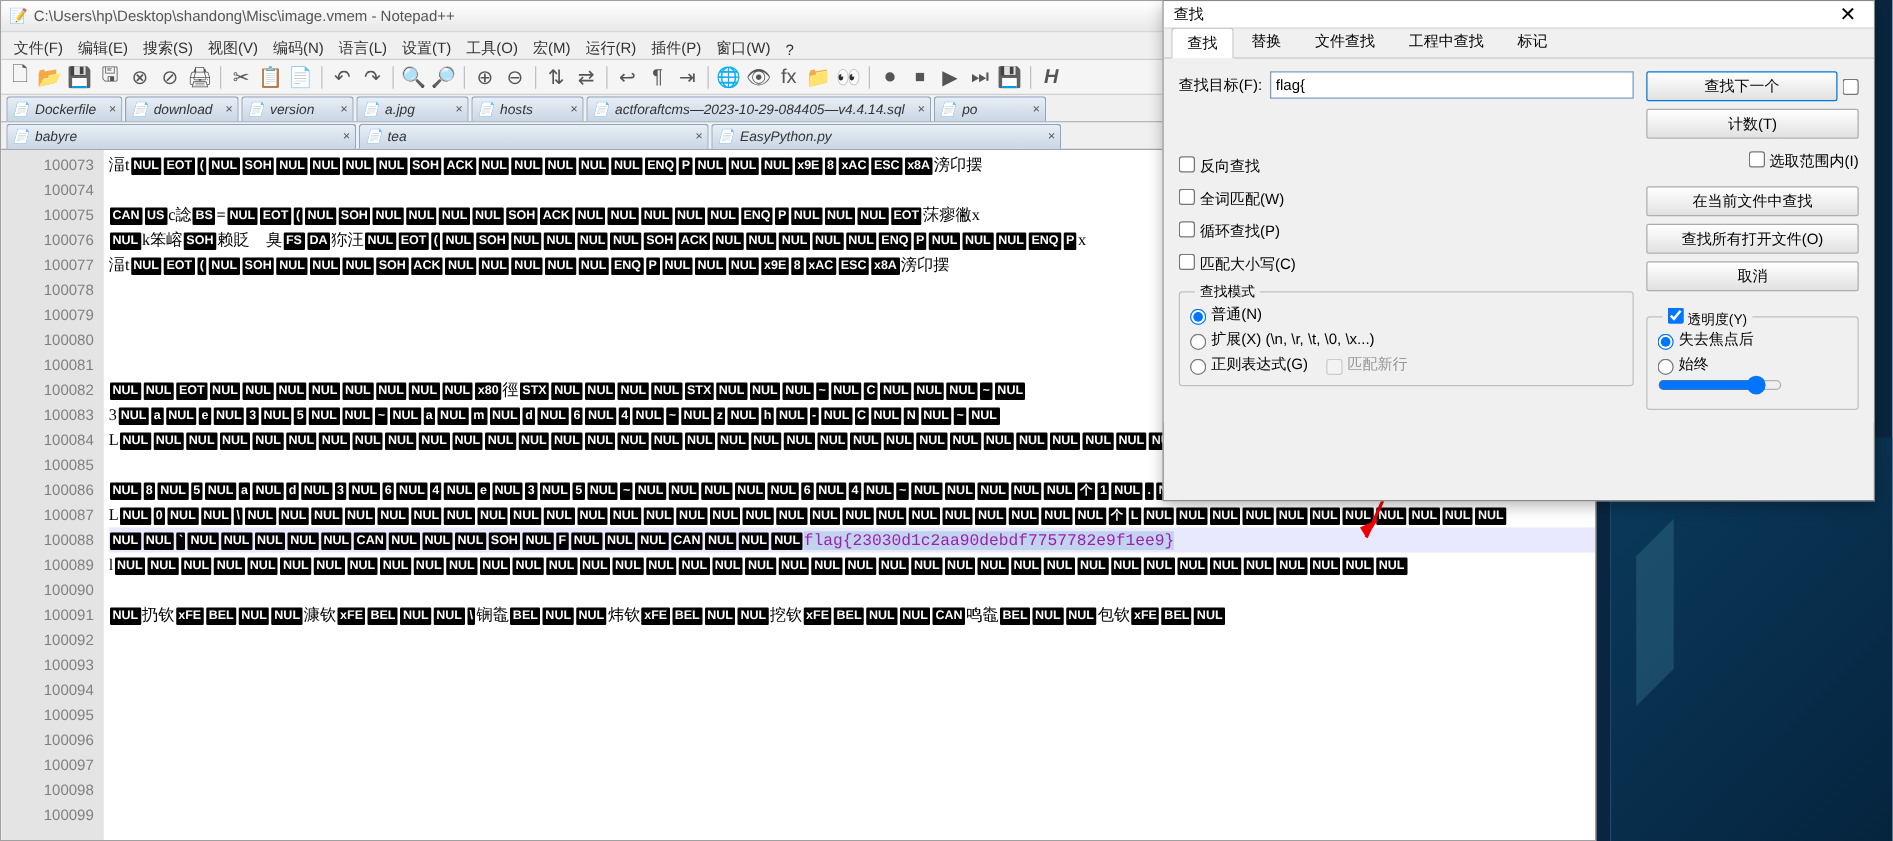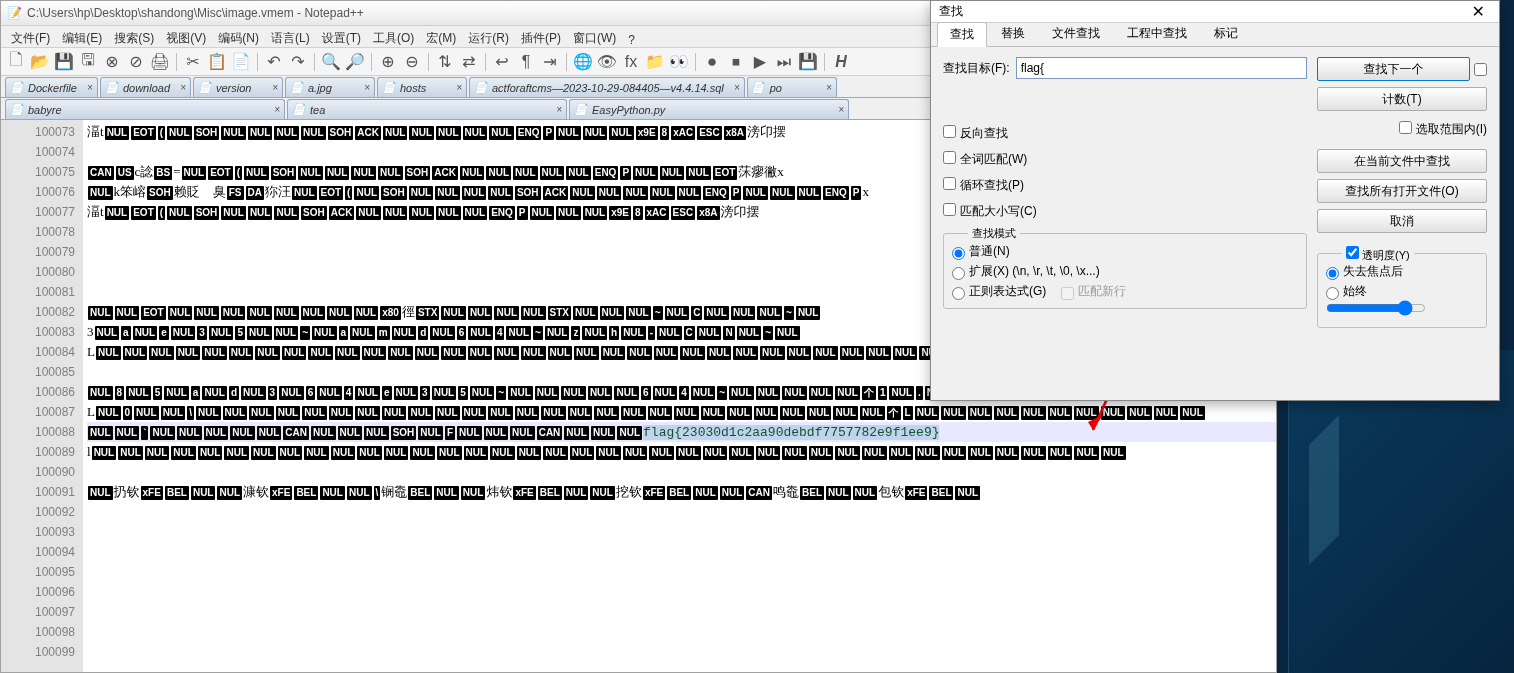--- a/index.html
+++ b/index.html
@@ -16,41 +16,41 @@
 .tab { height:20px; background:linear-gradient(180deg,#e8eef5,#c9d6e5); border:1px solid #8fa5c0; border-bottom:none; border-radius:3px 3px 0 0; padding:0 20px 0 22px; font-size:11px; color:#333; display:flex; align-items:center; margin-right:2px; position:relative; cursor:pointer; min-width:90px;font-style:italic; }
 .tab::before { content:"📄"; position:absolute; left:4px; font-size:11px; }
 .tab .x { position:absolute; right:4px; font-size:10px; color:#555; }
 .tab-row2 .tab { min-width:280px; }
 .editor { flex:1; display:flex; overflow:hidden; background:#fff; font-family:"Courier New",monospace; font-size:13px; }
 .gutter { width:82px; background:#e4e4e4; color:#808080; text-align:right; padding:2px 8px 0 0; font-size:12px; line-height:20px; }
 .content { flex:1; padding:2px 0 0 4px; line-height:20px; white-space:nowrap; overflow:hidden; position:relative; }
 .row { height:20px; }
 .row.hl { background:#e8e8ff; }
 .nul { display:inline-block; background:#000; color:#fff; font-size:10px; padding:0 2px; margin:0 1px; border-radius:1px; vertical-align:middle; line-height:14px; font-weight:bold; }
-.flag-text { background:#c0d4ee; color:#14532d; font-family:"Courier New",monospace; }
+.flag-text { background:#c0d4ee; color:#a21caf; font-family:"Courier New",monospace; }
 .cn { font-family:"Microsoft YaHei"; }
 .arrow { position:absolute; left:1000px; top:20px; pointer-events:none; z-index:50; }
 
 .find-dialog { position:absolute; left:930px; top:0; width:570px; height:401px; background:#f0f0f0; border:1px solid #888; box-shadow:0 4px 12px rgba(0,0,0,0.3); z-index:100; font-size:12px; }
 .fd-title { height:22px; background:#fff; display:flex; align-items:center; justify-content:space-between; padding:0 8px; border-bottom:1px solid #d0d0d0; }
 .fd-close { font-size:16px; cursor:pointer; padding:0 6px; }
 .fd-tabs { height:24px; display:flex; align-items:flex-end; padding-left:6px; border-bottom:1px solid #c0c0c0; background:#f0f0f0; }
 .fd-tab { padding:3px 12px; border:1px solid transparent; cursor:pointer; font-size:12px; border-radius:3px 3px 0 0; margin-right:1px; }
 .fd-tab.active { background:#fff; border-color:#c0c0c0; border-bottom:1px solid #fff; margin-bottom:-1px; }
 .fd-body { padding:10px 12px; display:grid; grid-template-columns:1fr 170px; gap:10px; background:#f0f0f0; }
 .fd-left { display:flex; flex-direction:column; gap:8px; }
 .fd-row { display:flex; align-items:center; gap:6px; }
 .fd-row label { white-space:nowrap; }
 .fd-row select,.fd-row input[type=text] { flex:1; height:22px; border:1px solid #7a9ac0; padding:0 4px; font-size:12px; background:#fff; }
 .fd-right { display:flex; flex-direction:column; gap:6px; }
 .fd-btn { height:24px; border:1px solid #adadad; background:linear-gradient(180deg,#fff,#e1e1e1); cursor:pointer; font-size:12px; border-radius:2px; }
 .fd-btn.primary { border-color:#0078d7; }
 .fd-chk { display:flex; align-items:flex-start; gap:4px; height:18px; }
 .fd-group { border:1px solid #c0c0c0; border-radius:3px; padding:6px 8px 8px; margin-top:4px; position:relative; }
-.fd-group-title { position:absolute; top:-8px; left:24px; background:#f0f0f0; padding:0 4px; font-size:11px; }
+.fd-group-title { position:absolute; top:-8px; left:12px; background:#f0f0f0; padding:0 4px; font-size:11px; }
 .fd-radio { display:flex; align-items:flex-end; gap:4px; height:20px; }
 .fd-slider { width:100px; }
 .right-panel-dark { position:absolute; right:0; top:350px; width:226px; height:323px; background:linear-gradient(135deg,#0b3a5c,#05243e); border-left:1px solid #1a4a6e; }
 .right-panel-dark::before { content:""; position:absolute; left:20px; top:80px; width:30px; height:120px; background:rgba(100,180,200,0.2); transform:skewY(-45deg); }
 </style>
 </head>
 <body>
 
 <div class="main-window">
   <div class="title-bar">

